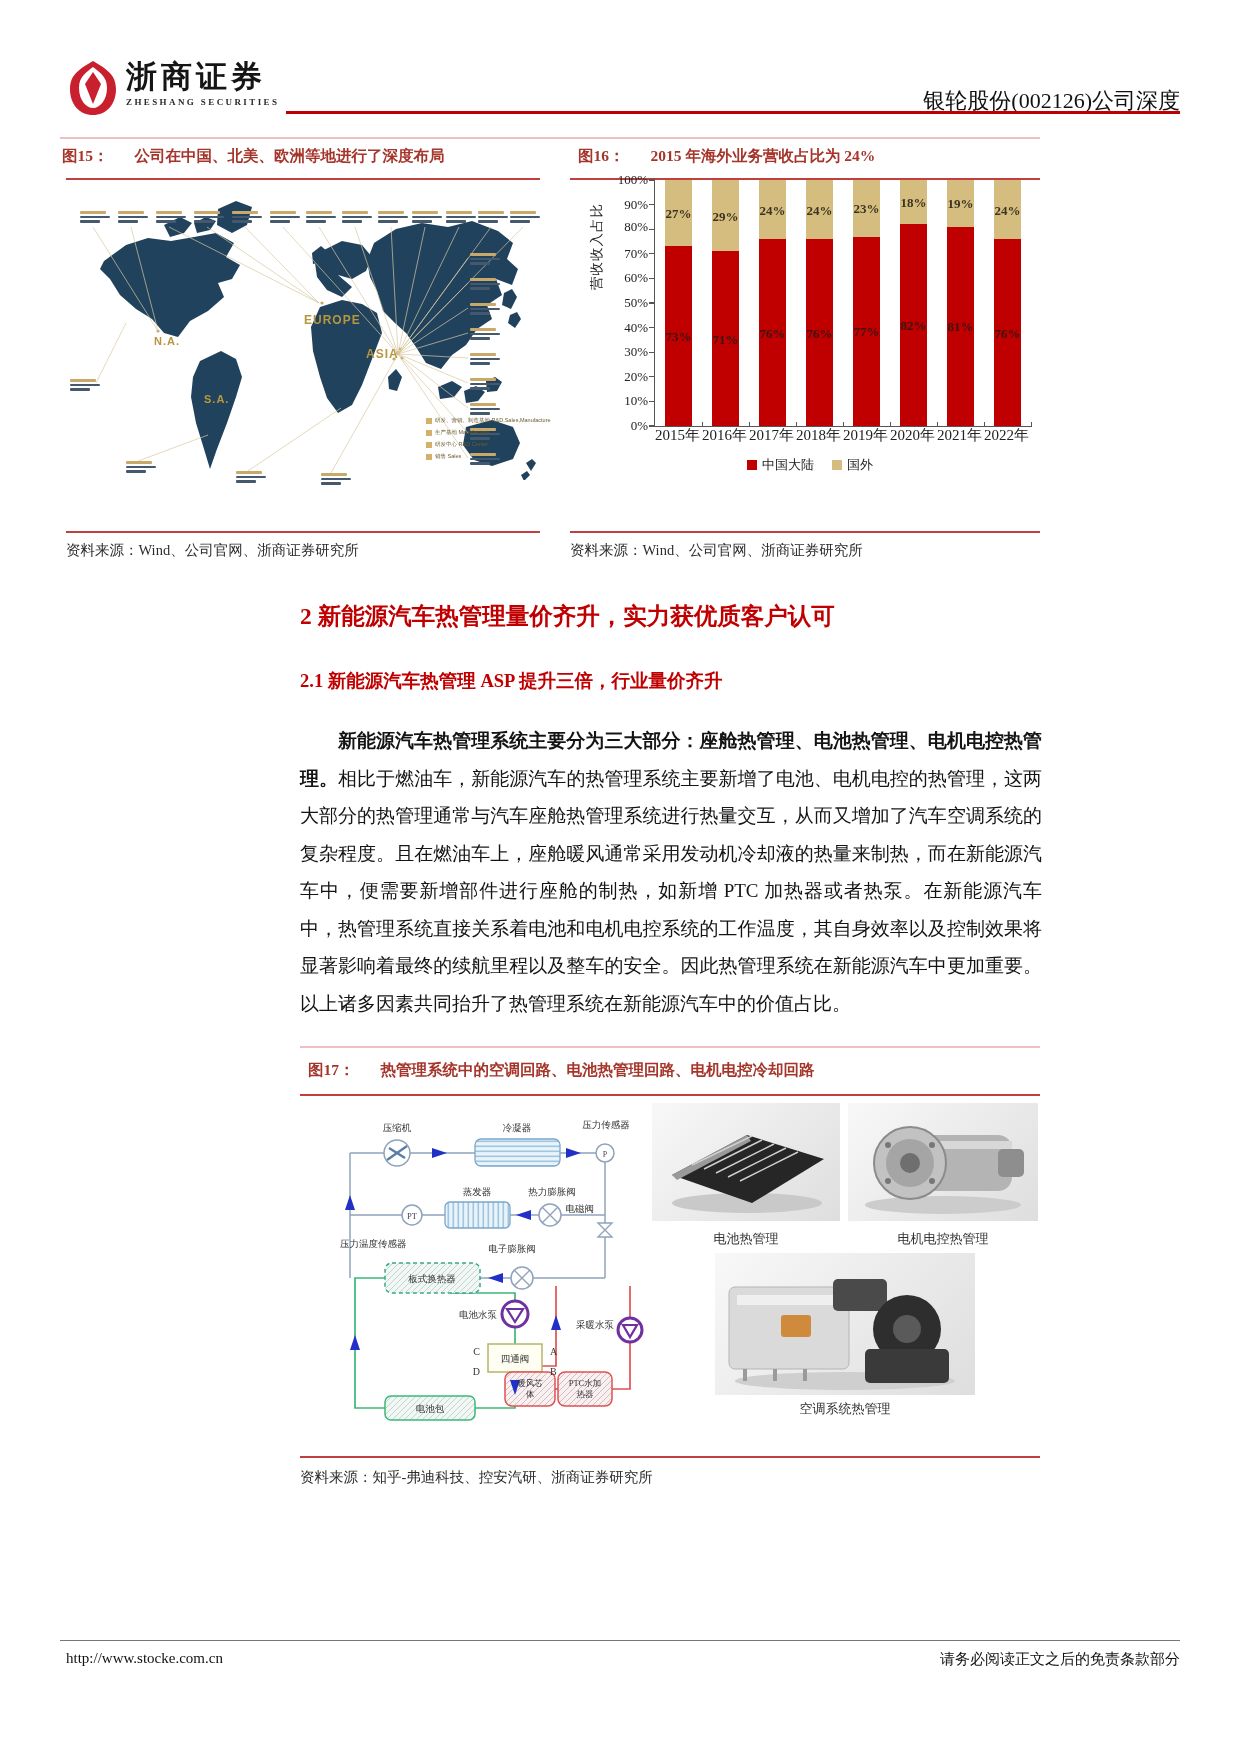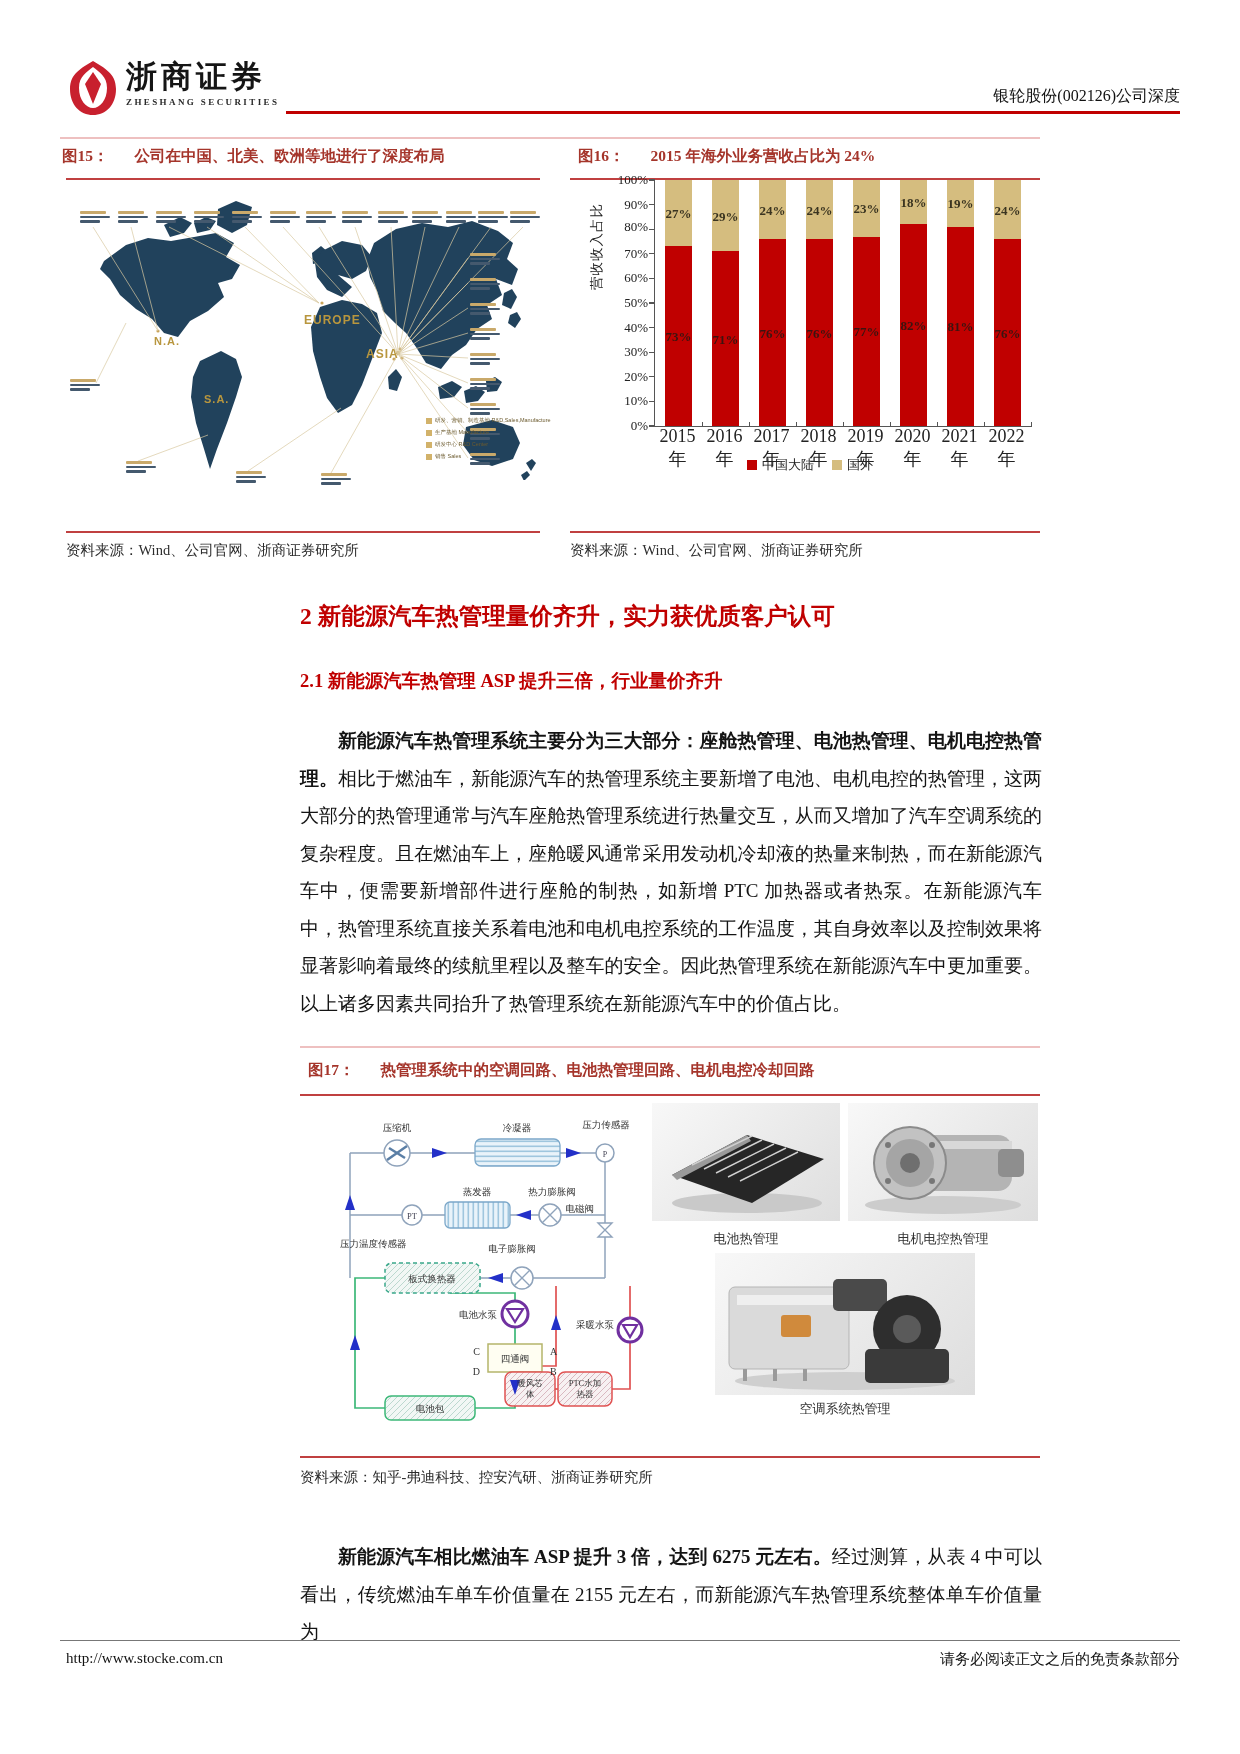--- a/index.html
+++ b/index.html
@@ -4,21 +4,21 @@
 <style>
   html,body{margin:0;padding:0;background:#fff;}
   .page{position:relative;width:1240px;height:1754px;background:#fff;overflow:hidden;
         font-family:"Liberation Serif","DejaVu Serif",serif;color:#1a1a1a;}
   .abs{position:absolute;}
 
   
   .logo-wrap{left:68px;top:60px;display:flex;align-items:flex-start;gap:8px;}
   .logo-cn{font-size:31px;font-weight:bold;letter-spacing:4px;color:#151515;line-height:34px;}
   .logo-en{font-size:9px;font-weight:bold;letter-spacing:2.4px;color:#2a2a2a;margin-top:3px;}
-  .hdr-title{right:60px;top:86px;font-size:16px;color:#111;}
+  .hdr-title{right:60px;top:86px;font-size:22px;color:#111;}
   .hdr-rule{left:286px;top:111px;width:894px;height:3px;background:#c00000;}
   .hdr-rule2{left:60px;top:137px;width:980px;height:1.5px;background:#eec0c0;}
 
   
   .figtitle{display:flex;gap:26px;font-size:15.5px;font-weight:bold;color:#a5352b;}
   .red-line{height:1.6px;background:#c04040;}
   .caption{font-size:14.5px;color:#2c2c2c;}
 
   
   .map-box{left:66px;top:183px;width:474px;height:297px;}
@@ -38,21 +38,21 @@
            font-family:"Liberation Serif","DejaVu Serif",serif;}
   #plot{position:absolute;left:64px;top:8px;width:376px;height:246px;
         border-left:1.4px solid #555;border-bottom:1.4px solid #555;}
   .bar-seg{position:absolute;}
   .bar-label{position:absolute;text-align:center;font-size:13px;font-weight:bold;}
   .bar-label.dom{color:#3b1410;}
   .bar-label.ovs{color:#3a3420;}
   .ytick{position:absolute;right:100%;transform:translateY(50%);padding-right:7px;
          font-size:13px;color:#222;white-space:nowrap;}
   .ytickmark{position:absolute;left:-6px;width:6px;height:1.2px;background:#555;}
-  .x-label{position:absolute;top:254px;text-align:center;font-size:18px;color:#222;}
+  .x-label{position:absolute;top:254px;text-align:center;font-size:15px;color:#222;}
   .ylab{position:absolute;left:-2px;top:118px;transform:rotate(-90deg);transform-origin:left top;
         font-size:13.5px;color:#222;letter-spacing:1px;white-space:nowrap;}
   .legend16{position:absolute;left:0;top:284px;width:440px;display:flex;gap:18px;
             justify-content:center;align-items:center;font-size:13px;color:#222;}
   .lg-sq{width:10px;height:10px;display:inline-block;margin-right:5px;}
 
   
   .h2red{left:300px;top:600px;width:760px;font-size:23.5px;font-weight:bold;color:#c00000;}
   .h3red{left:300px;top:668px;width:760px;font-size:18.5px;font-weight:bold;color:#c00000;}
   .para{left:300px;width:742px;font-size:19px;line-height:37.5px;text-align:justify;
@@ -559,19 +559,18 @@
       <circle cx="192" cy="76" r="14" fill="#5a5a5a"></circle>
       <rect x="150" y="96" width="84" height="34" rx="5" fill="#3a3a3a"></rect>
       <path d="M30 116 L30 128 M60 116 L60 128 M90 116 L90 128" stroke="#9a9a9a" stroke-width="4"></path>
     </svg>
   </div>
   <div class="photo-label abs" style="left:715px;top:1400px;width:260px;">空调系统热管理</div>
 
   <div class="abs red-line" style="left:300px;top:1456px;width:740px;"></div>
   <div class="abs caption" style="left:300px;top:1468px;">资料来源：知乎-弗迪科技、控安汽研、浙商证券研究所</div>
 
-  <div class="abs para" style="top:1538px;"><b>新能源汽车相比燃油车 ASP 提升 3 倍，达到 6275 元左右。</b><span>经过测算，从表 4 中可以看出，传统燃油车单车价值量在 2155 元左右，而新能源汽车热管理系统整体单车价值量为</span></div>
 
   <div class="abs ft-line"></div>
   <div class="abs ft" style="left:66px;">http://www.stocke.com.cn</div>
   <div class="abs ft" style="right:60px;">请务必阅读正文之后的免责条款部分</div>
 
 </div>
 
 </body></html>

